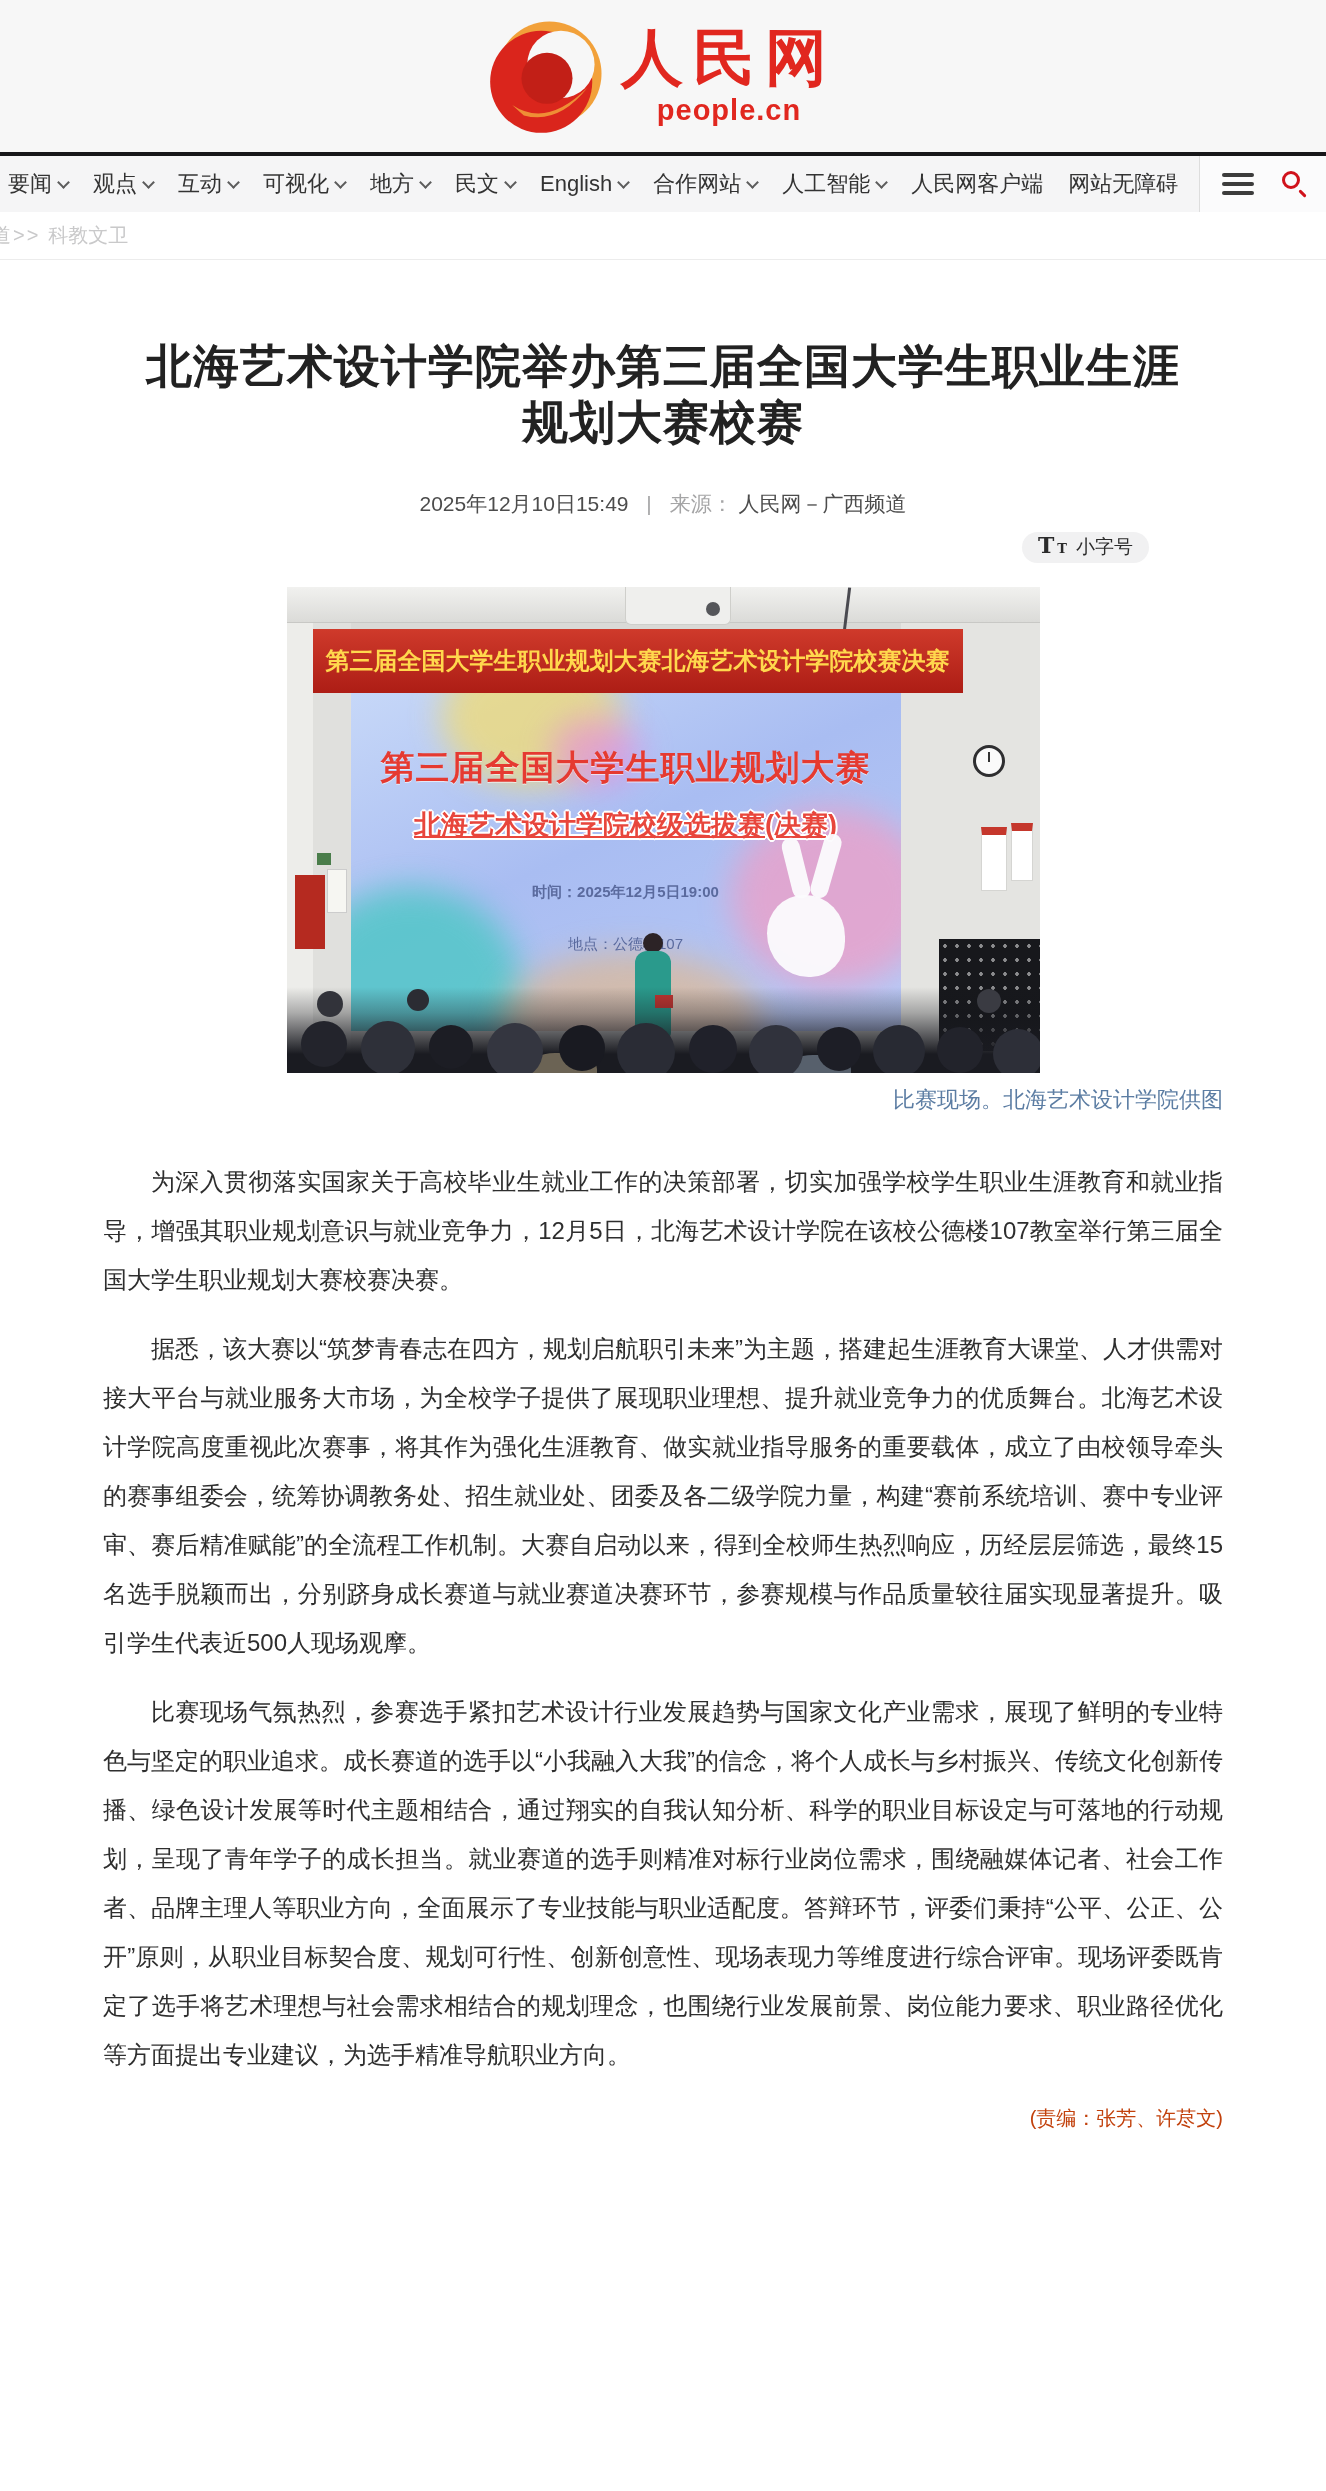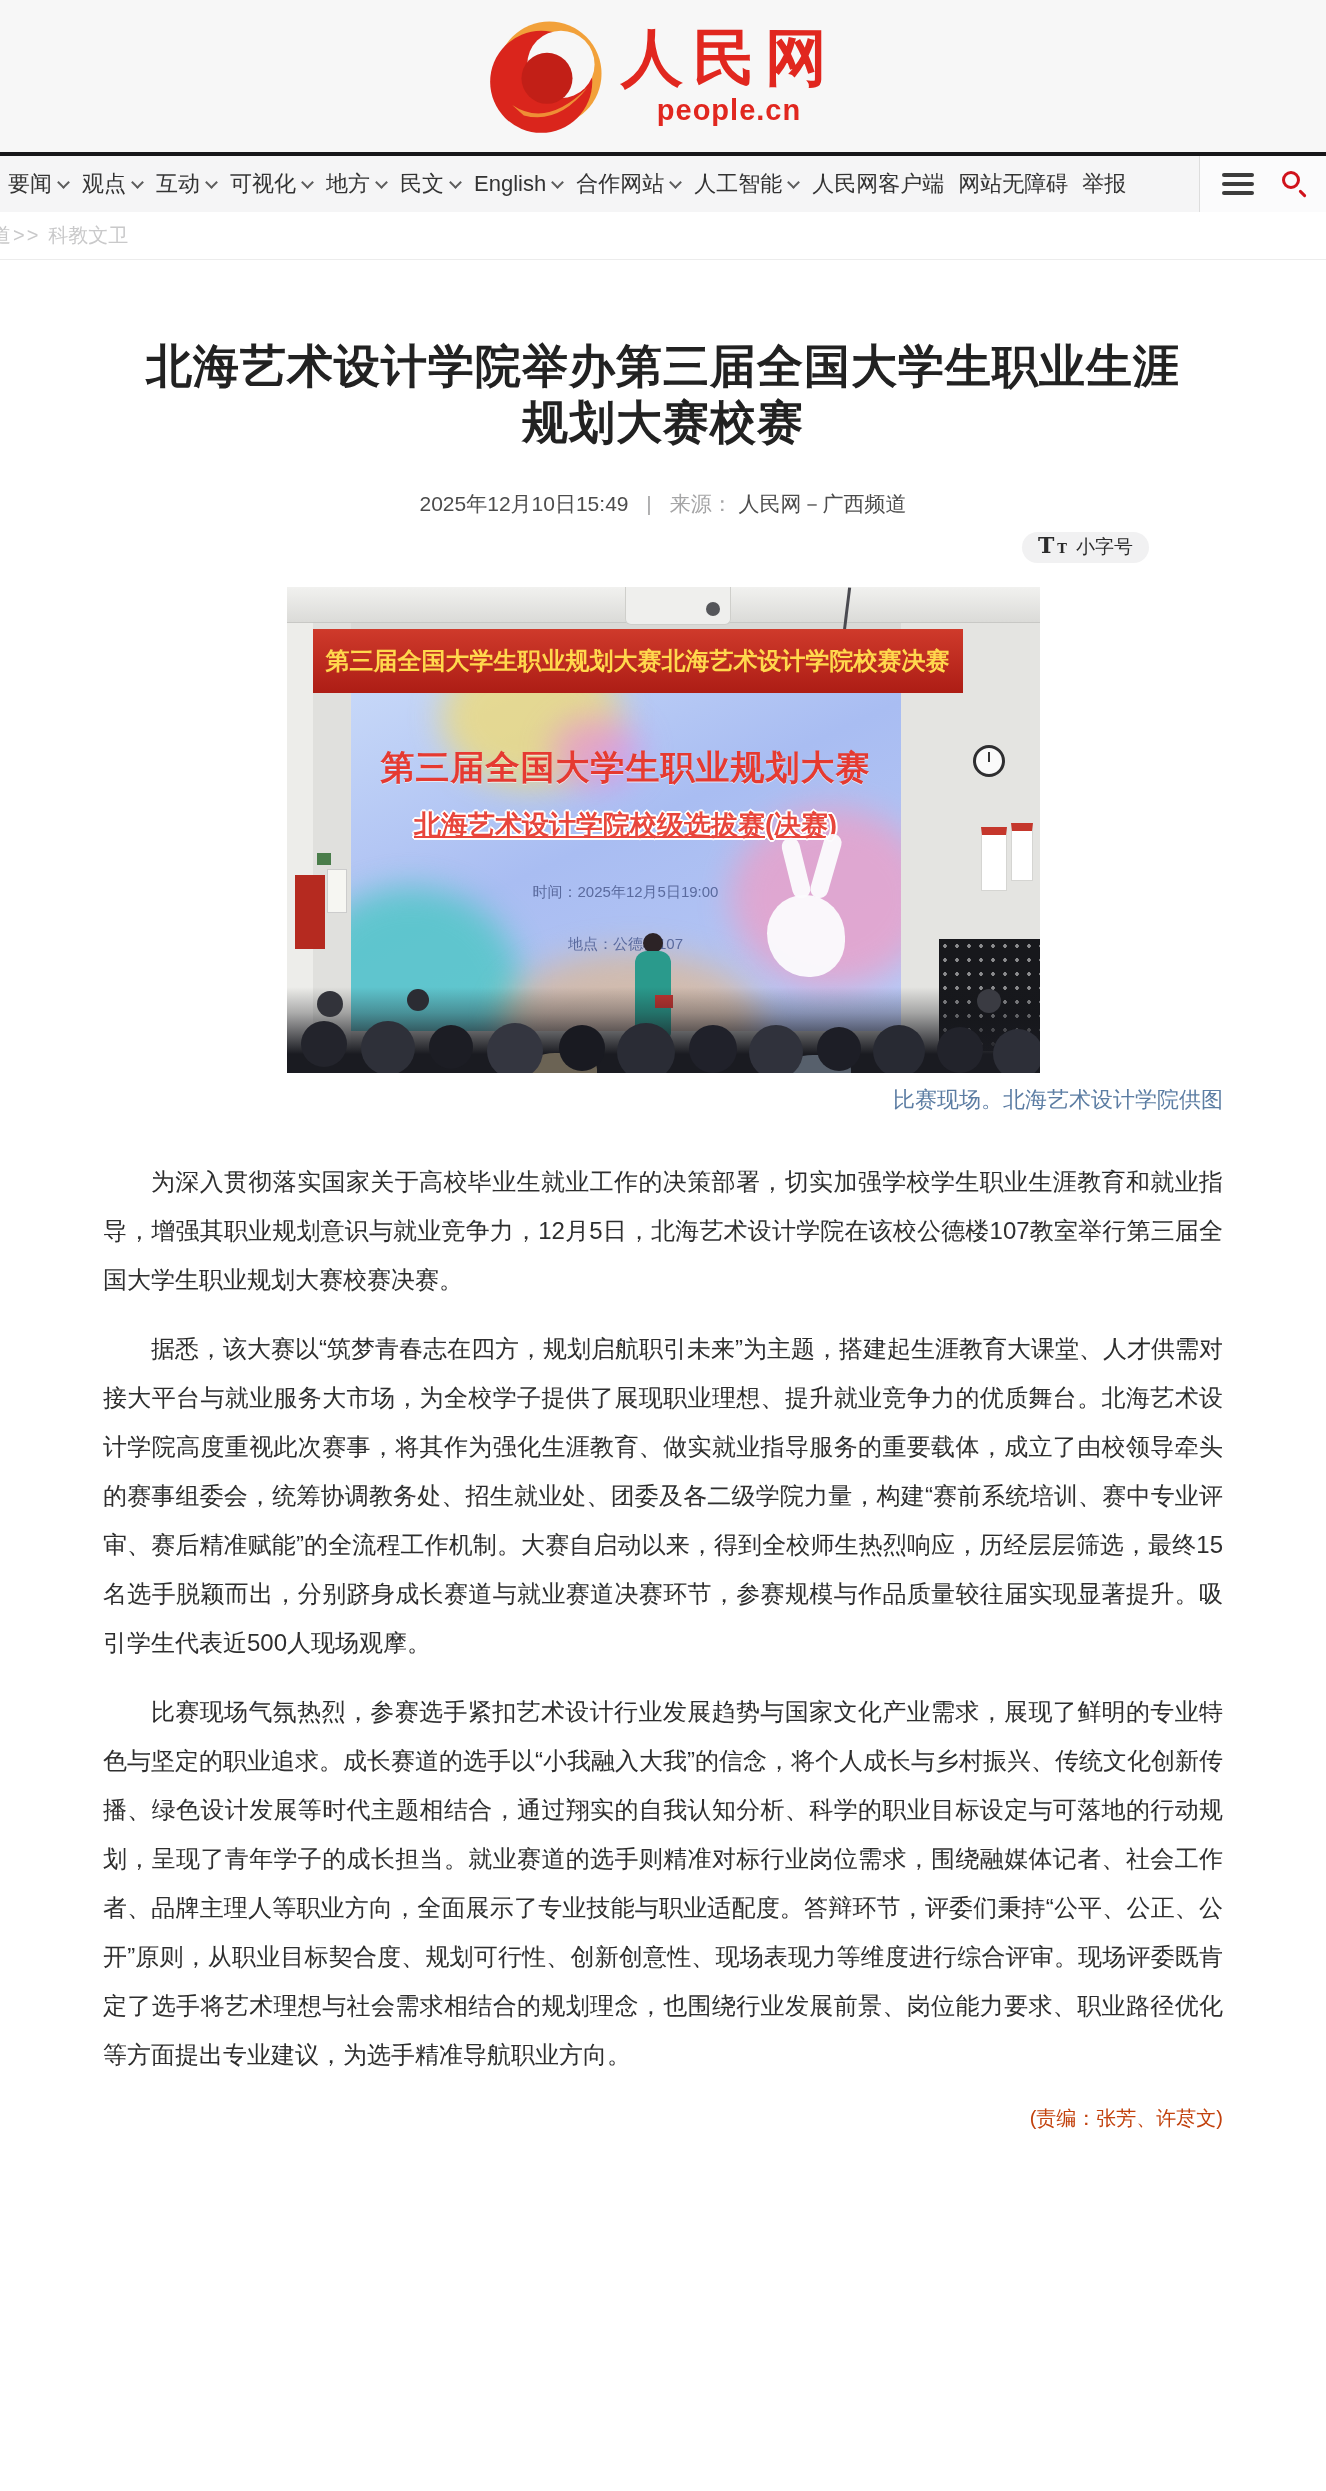--- a/index.html
+++ b/index.html
@@ -25,21 +25,21 @@
   }
   .logo-en { color:#e1271f; font-weight:bold; font-size:29px; margin-top:3px; letter-spacing:1px; }
 
   
   .nav-bar {
     border-top:4px solid #17171a;
     background:#f5f5f6; height:60px;
     display:flex; align-items:stretch;
   }
   .nav-items {
-    flex:1; display:flex; align-items:center; gap:14px;
+    flex:1; display:flex; align-items:center; gap:25px;
     padding-left:8px; font-size:22px; color:#333; overflow:hidden;
   }
   .nav-item { display:flex; align-items:center; white-space:nowrap; cursor:pointer; }
   .caret {
     width:9px; height:9px; margin-left:7px; margin-top:-4px;
     border-right:2px solid #5c5c5c; border-bottom:2px solid #5c5c5c;
     transform:rotate(45deg); display:inline-block;
   }
   .nav-right {
     display:flex; align-items:center; gap:26px;
@@ -123,21 +123,21 @@
   .ph-screen-title {
     top:58px; width:100%; text-align:center; color:#e53a31; font-weight:bold;
     font-size:34px; letter-spacing:1px; text-shadow:0 1px 0 rgba(255,255,255,.6);
   }
   .ph-screen-sub {
     top:120px; width:100%; text-align:center; color:#e8463c; font-weight:bold; font-size:27px;
     text-shadow:-2px 0 #fff,2px 0 #fff,0 -2px #fff,0 2px #fff,-1px -1px #fff,1px 1px #fff,-1px 1px #fff,1px -1px #fff;
     text-decoration:underline;
   }
   .ph-screen-time, .ph-screen-place { width:100%; text-align:center; font-size:15px; color:#5a6a9e; }
-  .ph-screen-time { top:196px; }
+  .ph-screen-time { top:196px;font-weight:bold; }
   .ph-screen-place { top:228px;margin-top:20px; }
   .rabbit-body { right:56px; top:208px; width:78px; height:82px; background:#fbfbfd; border-radius:48% 52% 45% 55%; opacity:.95; }
   .rabbit-ear1 { right:96px; top:150px; width:18px; height:62px; background:#fbfbfd; border-radius:9px; transform:rotate(-14deg); opacity:.95; }
   .rabbit-ear2 { right:66px; top:146px; width:18px; height:66px; background:#fbfbfd; border-radius:9px; transform:rotate(16deg); opacity:.95; }
   .ph-speaker-head { left:356px; top:346px; width:20px; height:20px; background:#2c2326; border-radius:50%; }
   .ph-speaker-body { left:348px; top:364px; width:36px; height:88px; background:#2a9a8c; border-radius:12px 12px 6px 6px; }
   .ph-speaker-item { left:368px; top:408px; width:18px; height:13px; background:#bf3430; }
   .ph-clock { left:686px; top:158px; width:32px; height:32px; border-radius:50%; background:#fafafa; border:3px solid #2e2e30; }
   .ph-clock .hand { left:12px; top:4px; width:2px; height:10px; background:#333; }
   .ph-poster-a { left:694px; top:240px; width:26px; height:64px; background:#ffffff; border:1px solid #d5d5d2; border-top:8px solid #c5372c; }

